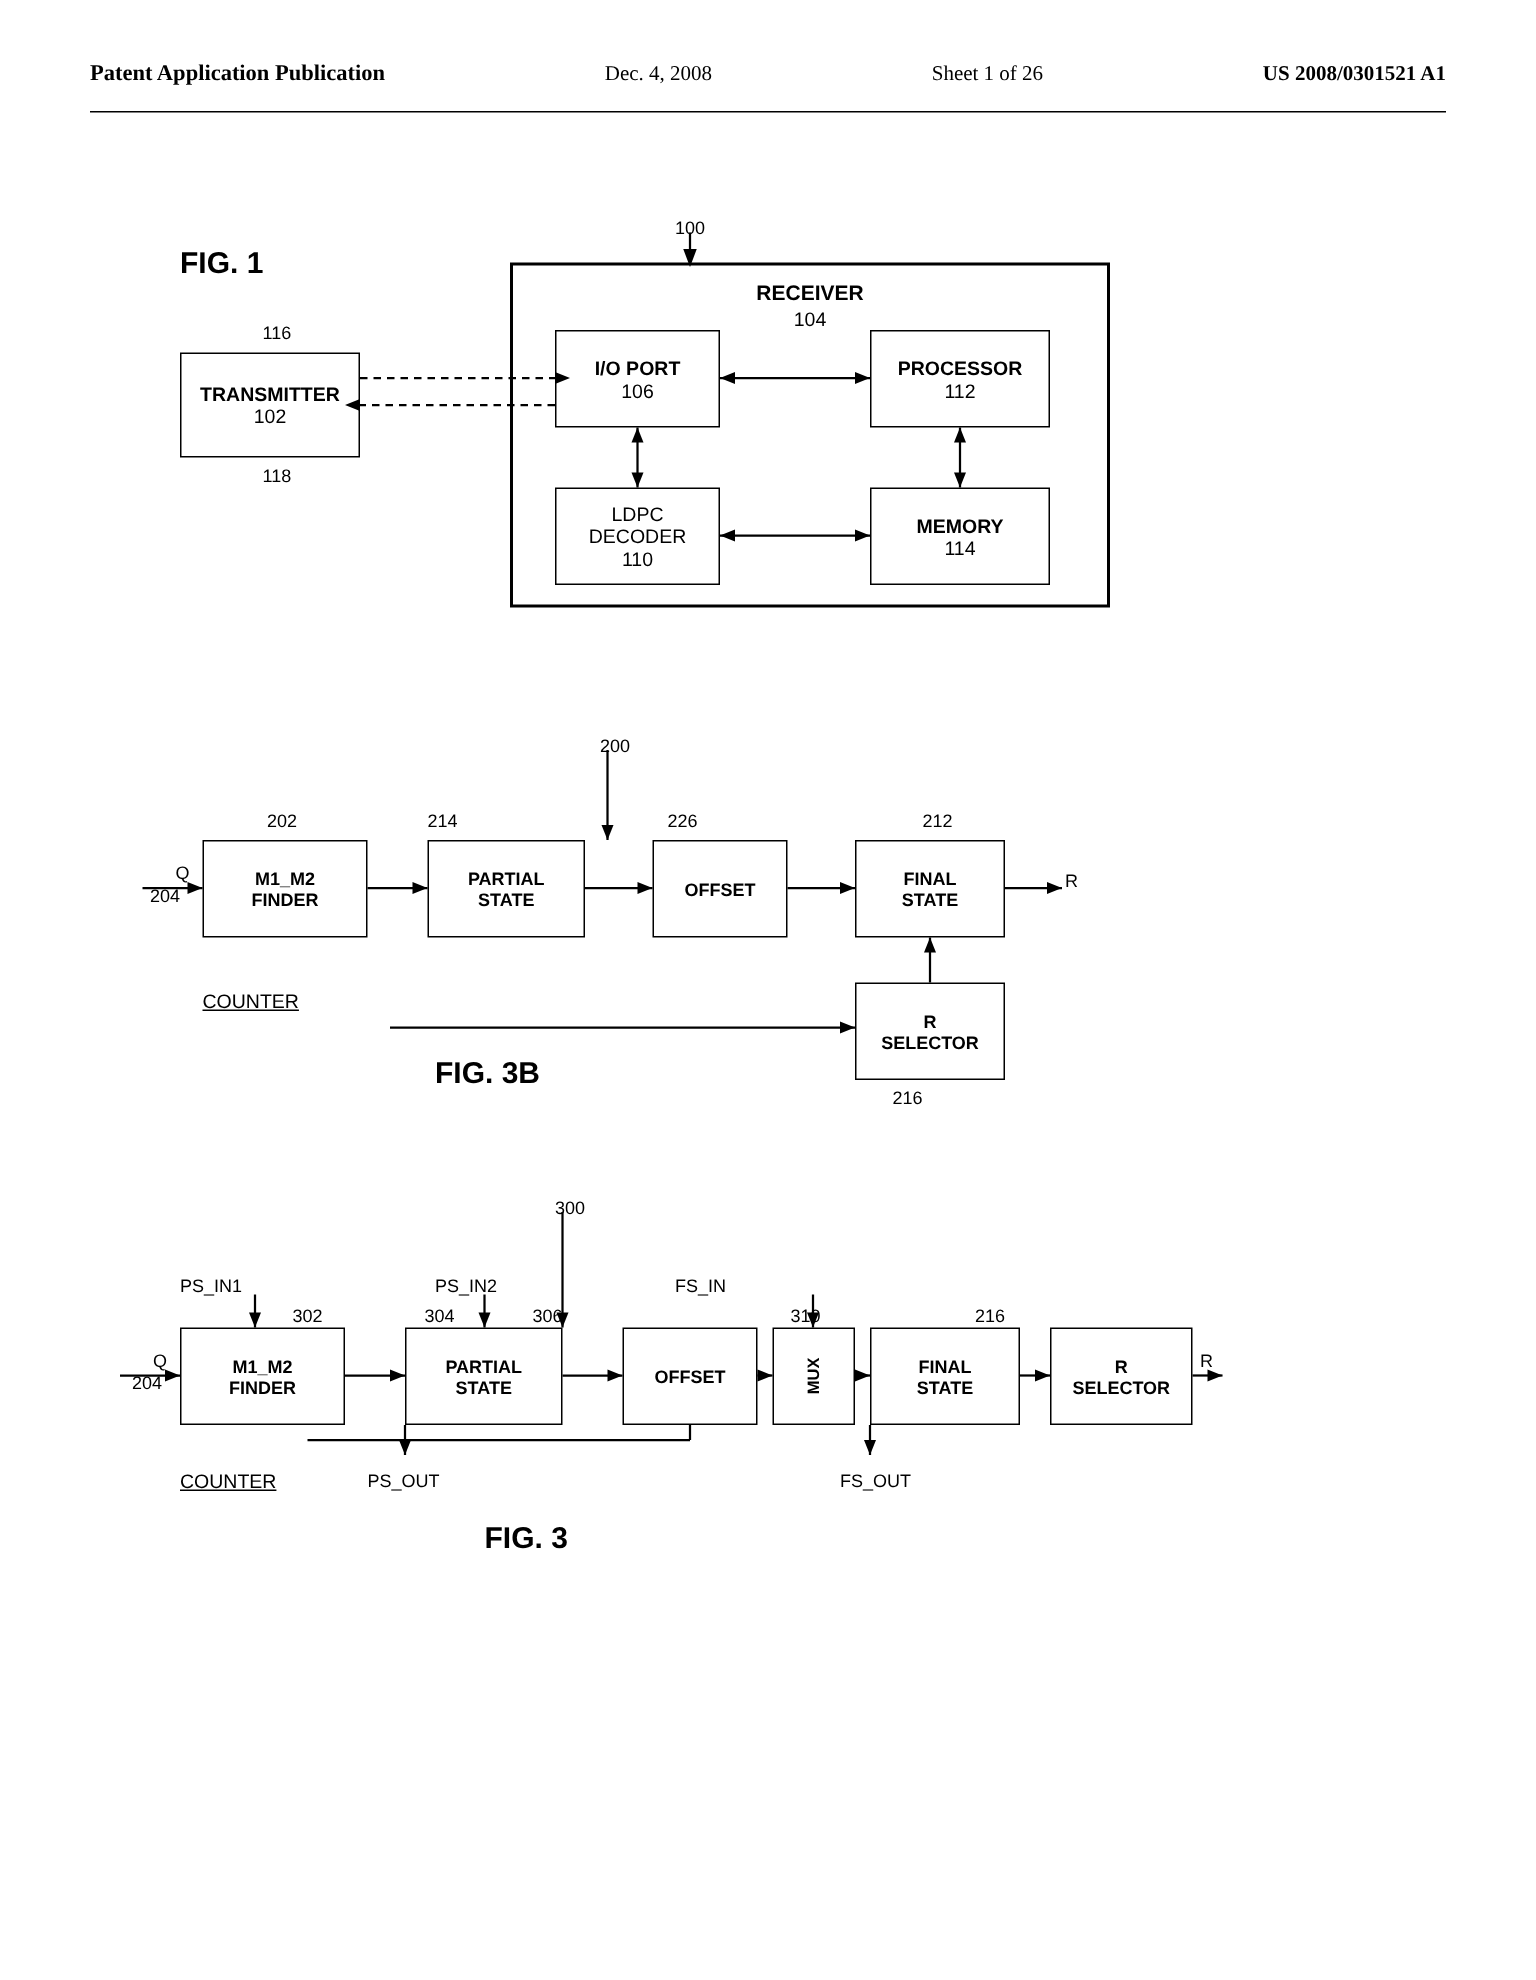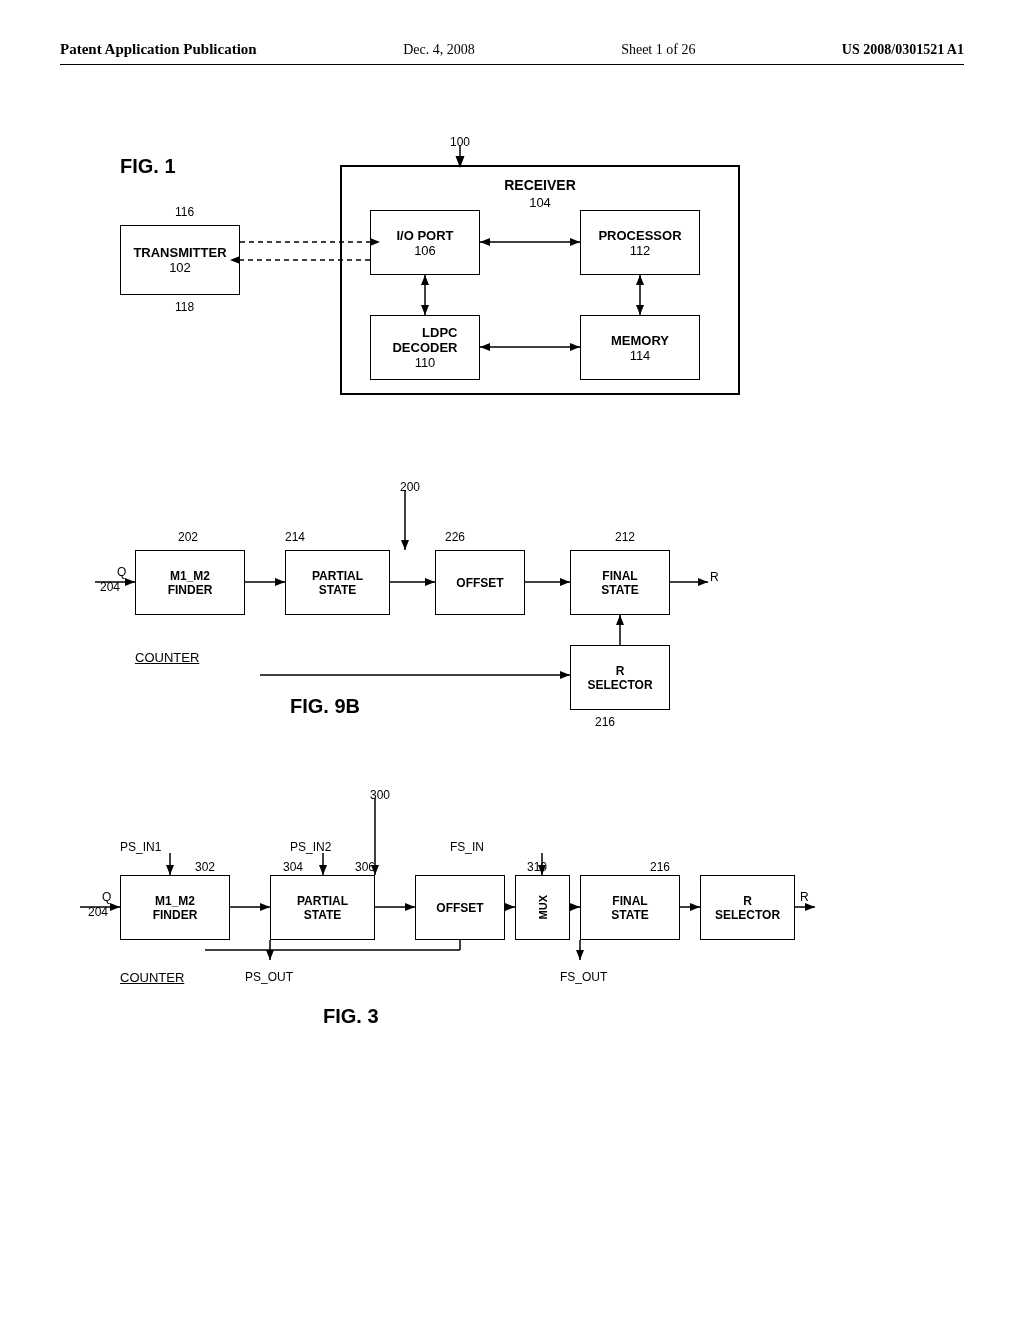--- a/index.html
+++ b/index.html
@@ -16,21 +16,21 @@
       min-height: 1320px;
       background: #fff;
       padding: 30px 60px;
       position: relative;
     }
     .header {
       display: flex;
       justify-content: space-between;
       align-items: baseline;
       border-bottom: 1px solid #000;
-      padding-bottom: 6px;
+      padding-bottom: 16px;
       margin-bottom: 40px;
     }
     .header-left {
       font-weight: bold;
       font-size: 15px;
     }
     .header-center {
       font-size: 14px;
       margin-top: 12px;
     }
@@ -129,21 +129,21 @@
         <span style="font-weight:bold;">I/O PORT</span>
         <span>106</span>
       </div>
 
       <div class="box" style="left:520px; top:105px; width:120px; height:65px;">
         <span style="font-weight:bold;">PROCESSOR</span>
         <span>112</span>
       </div>
 
       <div class="box" style="left:310px; top:210px; width:110px; height:65px;">
-        <span style="font-weight:bold; white-space:pre-line; text-align:right;">LDPC
+        <span style="font-weight:normal; white-space:pre-line; text-align:center;">LDPC
 DECODER</span>
         <span>110</span>
       </div>
 
       <div class="box" style="left:520px; top:210px; width:120px; height:65px;">
         <span style="font-weight:bold;">MEMORY</span>
         <span>114</span>
       </div>
 
       <svg class="diagram-svg">
@@ -220,21 +220,21 @@
 
       <span class="arrow-label" style="left:75px; top:175px; font-size:13px; font-family:Arial,sans-serif; text-decoration:underline;">COUNTER</span>
 
       <div class="box" style="left:510px; top:170px; width:100px; height:65px;">
         <span style="font-weight:bold; white-space:pre-line; text-align:center; font-size:12px;">R
 SELECTOR</span>
       </div>
 
       <span class="arrow-label" style="left:535px; top:240px;">216</span>
 
-      <span class="fig-title" style="position:absolute; left:230px; top:220px;">FIG. 9B</span>
+      <span class="fig-title" style="position:absolute; left:230px; top:220px;">FIG. 3B</span>
 
       <svg class="diagram-svg">
 
         <line x1="345" y1="15" x2="345" y2="75" stroke="#000" stroke-width="1.5"></line>
         <polygon points="341,65 345,75 349,65" fill="#000"></polygon>
 
         <line x1="35" y1="107" x2="75" y2="107" stroke="#000" stroke-width="1.5"></line>
         <polygon points="65,103 75,107 65,111" fill="#000"></polygon>
 
         <line x1="185" y1="107" x2="225" y2="107" stroke="#000" stroke-width="1.5"></line>

